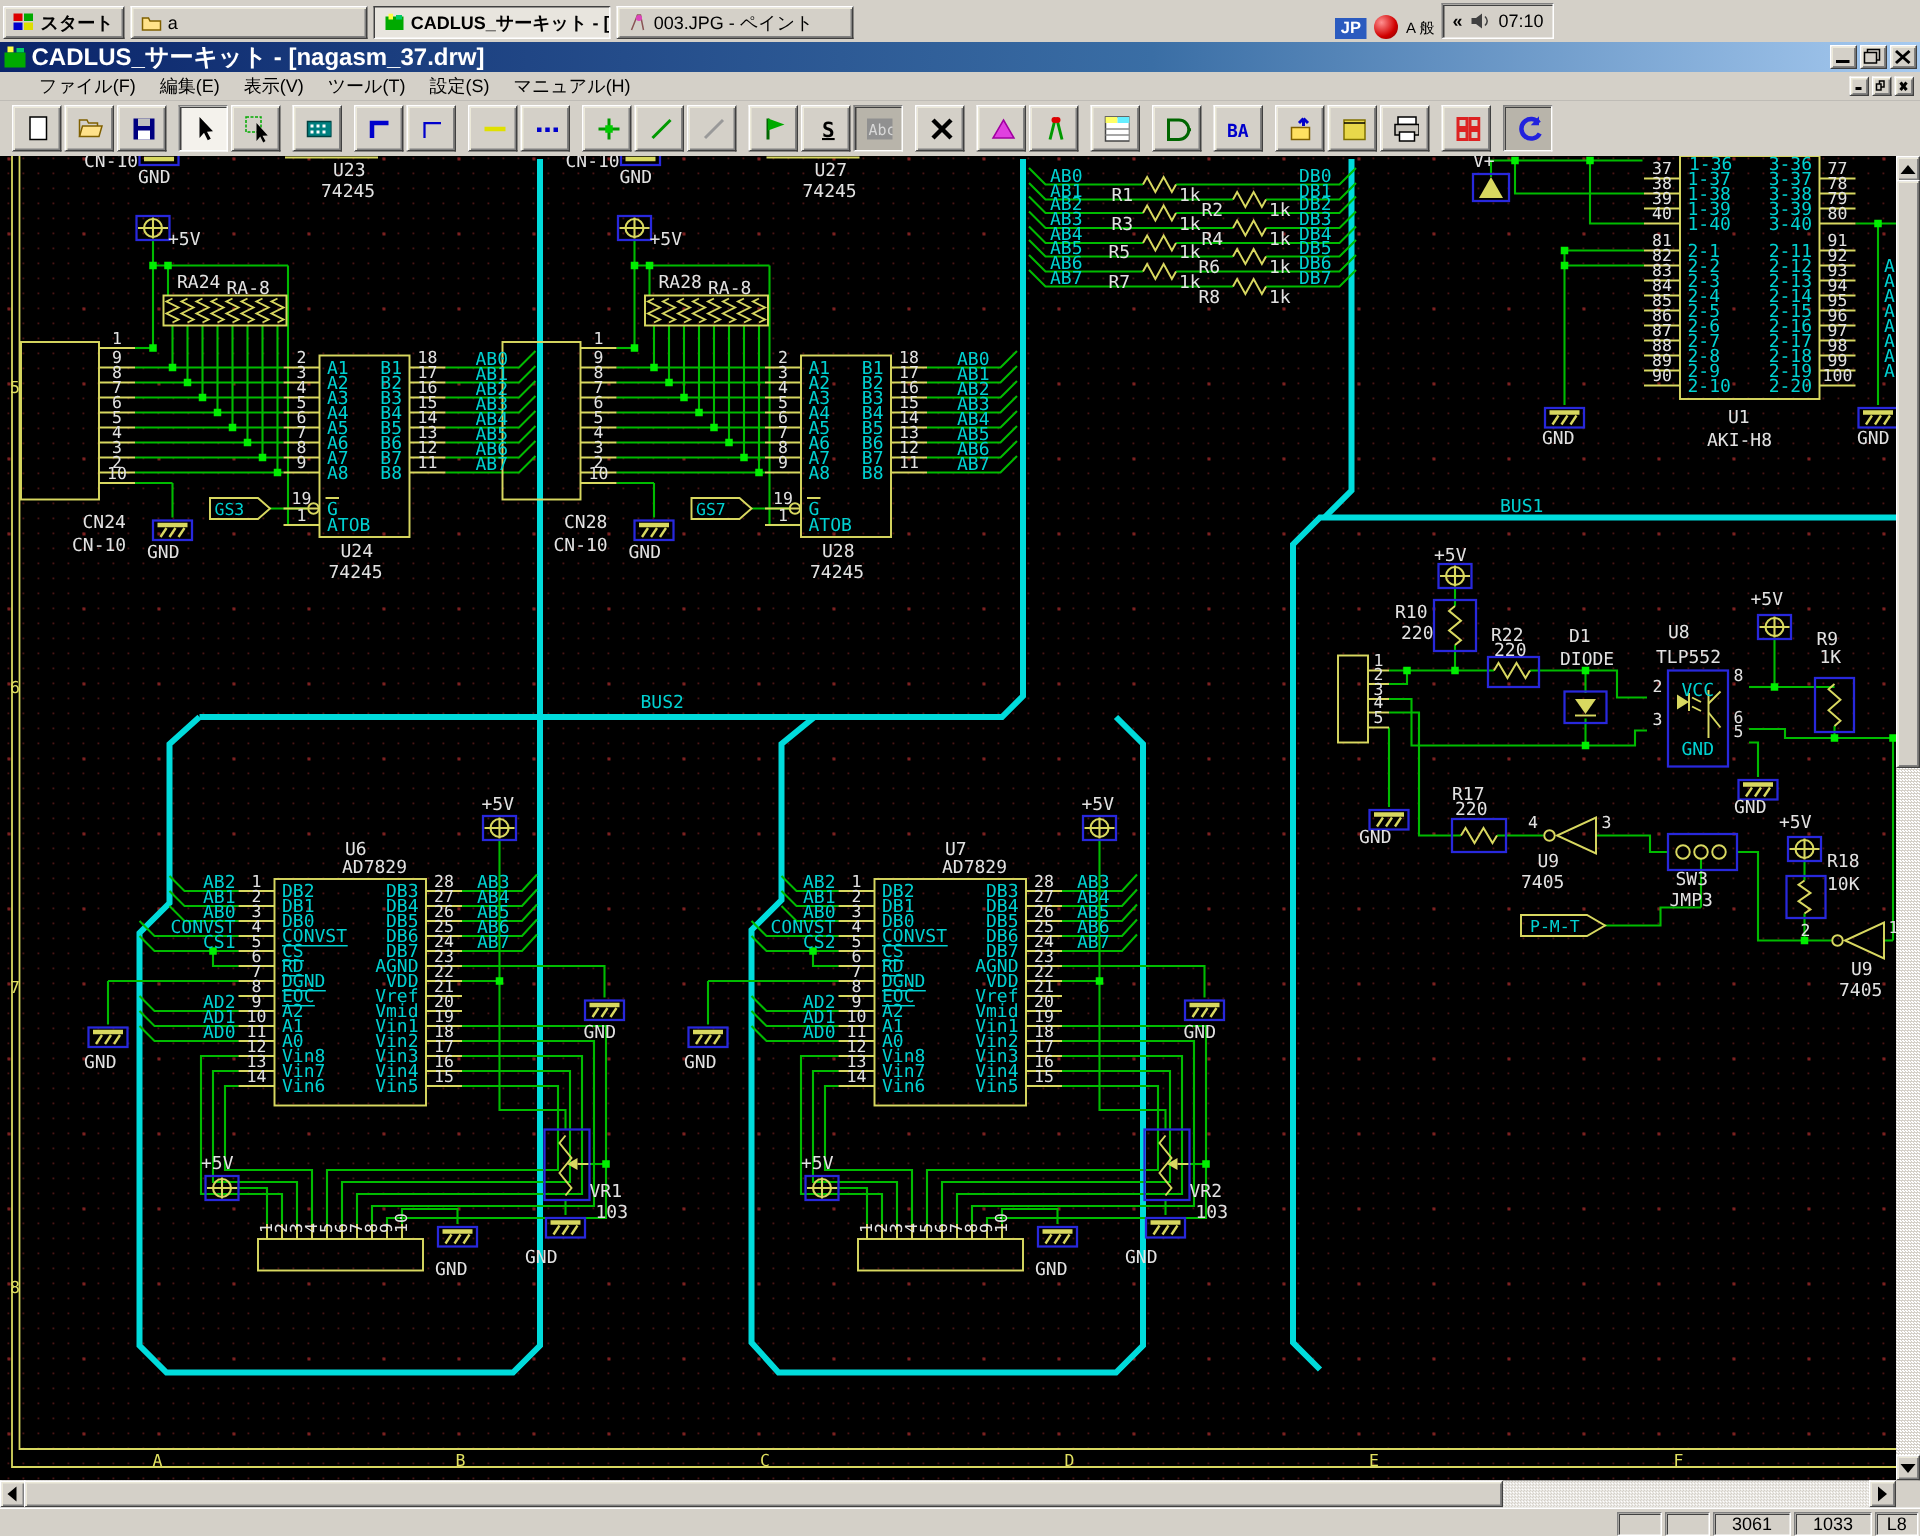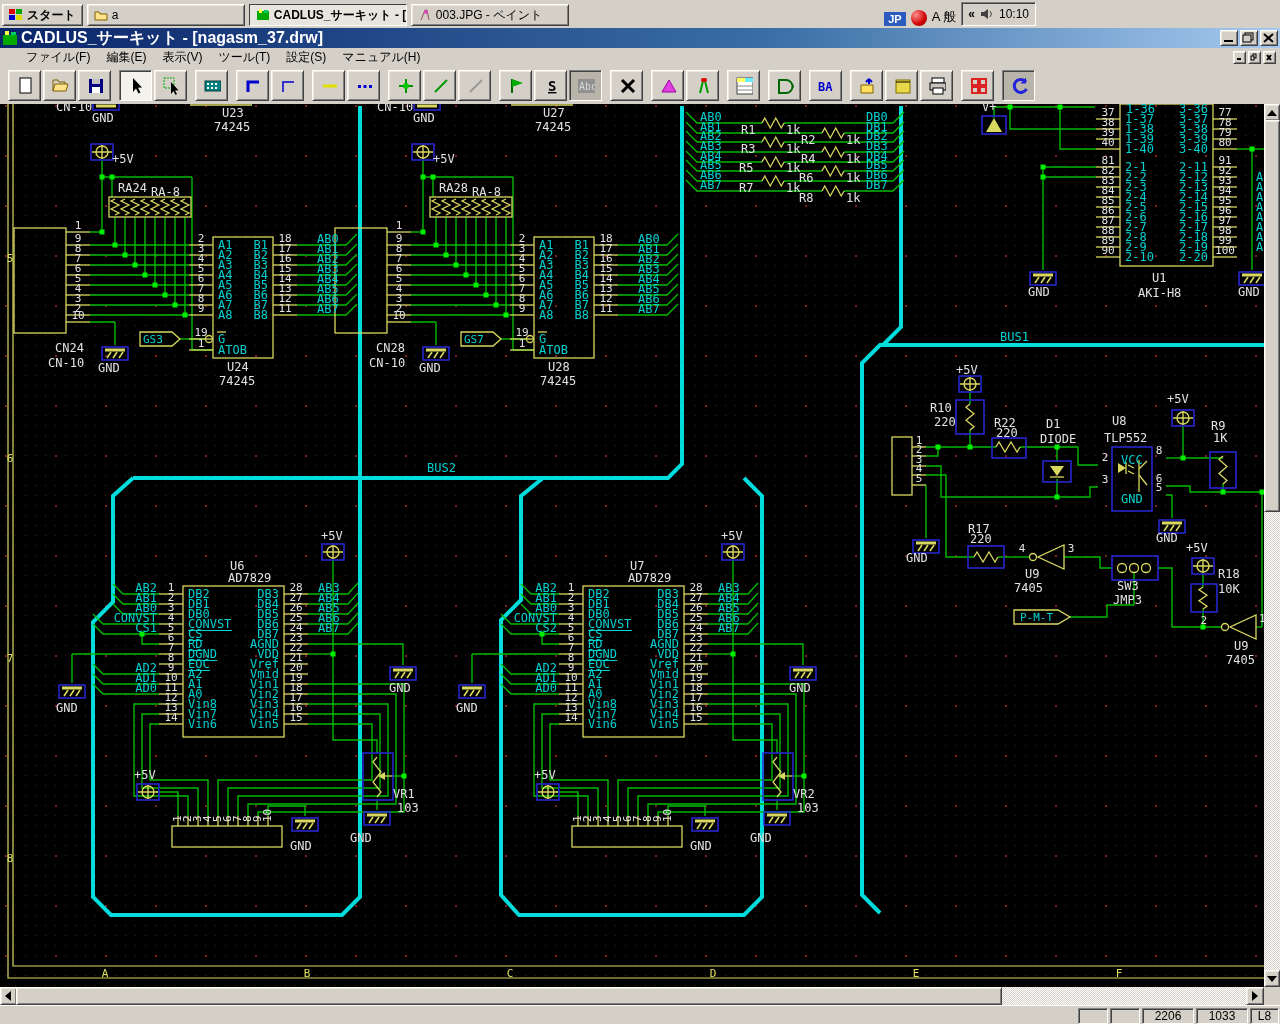--- a/index.html
+++ b/index.html
@@ -79,28 +79,28 @@
           <span class="tficon"><svg width="14" height="12">
               <path d="M3,11 L7,1 L9,1 L11,11" fill="none" stroke="#855"></path>
               <circle cx="8" cy="3" r="2" fill="#d4b"></circle>
             </svg></span>
           <span>003.JPG - ペイント</span>
         </button>
       </div>
     <div id="tray">
       <span id="jp-badge">JP</span>
       <span id="ime-ball"></span>
-      <span style="font-size:13px;">A 般</span>
+      <span style="font-size:10px;">A 般</span>
       <div id="tray-box" class="sunken">
         <span style="font-weight:bold;">«</span>
         <svg width="14" height="12">
             <polygon points="1,4 4,4 8,1 8,11 4,8 1,8" fill="#404040"></polygon>
             <path d="M10,3 q3,3 0,6" stroke="#404040" fill="none"></path>
           </svg>
-        <span>10:10</span>
+        <span>07:10</span>
       </div>
     </div>
   </div>
 
   <div id="titlebar">
     <span class="appicon"></span>
     <span class="ttl">CADLUS_サーキット - [nagasm_37.drw]</span>
     <span class="winbtns" id="win-btns">
         <span class="wbtn raised" style="width:16px;height:14px">
           <svg width="16" height="14">
@@ -1457,17 +1457,17 @@
         <svg width="12" height="12">
           <polygon points="3,1 9,6 3,11" fill="#000"></polygon>
         </svg>
       </div>
     </div>
   <div id="sb-corner"></div>
 
   <div id="statusbar">
       <div class="stcell sunken" style="left: 1078px; width: 28px;"></div>
       <div class="stcell sunken" style="left: 1110px; width: 28px;"></div>
-      <div class="stcell sunken" style="left: 1142px; width: 50px;">2206</div>
+      <div class="stcell sunken" style="left: 1142px; width: 50px;">3061</div>
       <div class="stcell sunken" style="left: 1196px; width: 50px;">1033</div>
       <div class="stcell sunken" style="left: 1250px; width: 27px;">L8</div>
     </div>
 </div>
 
 </body></html>

